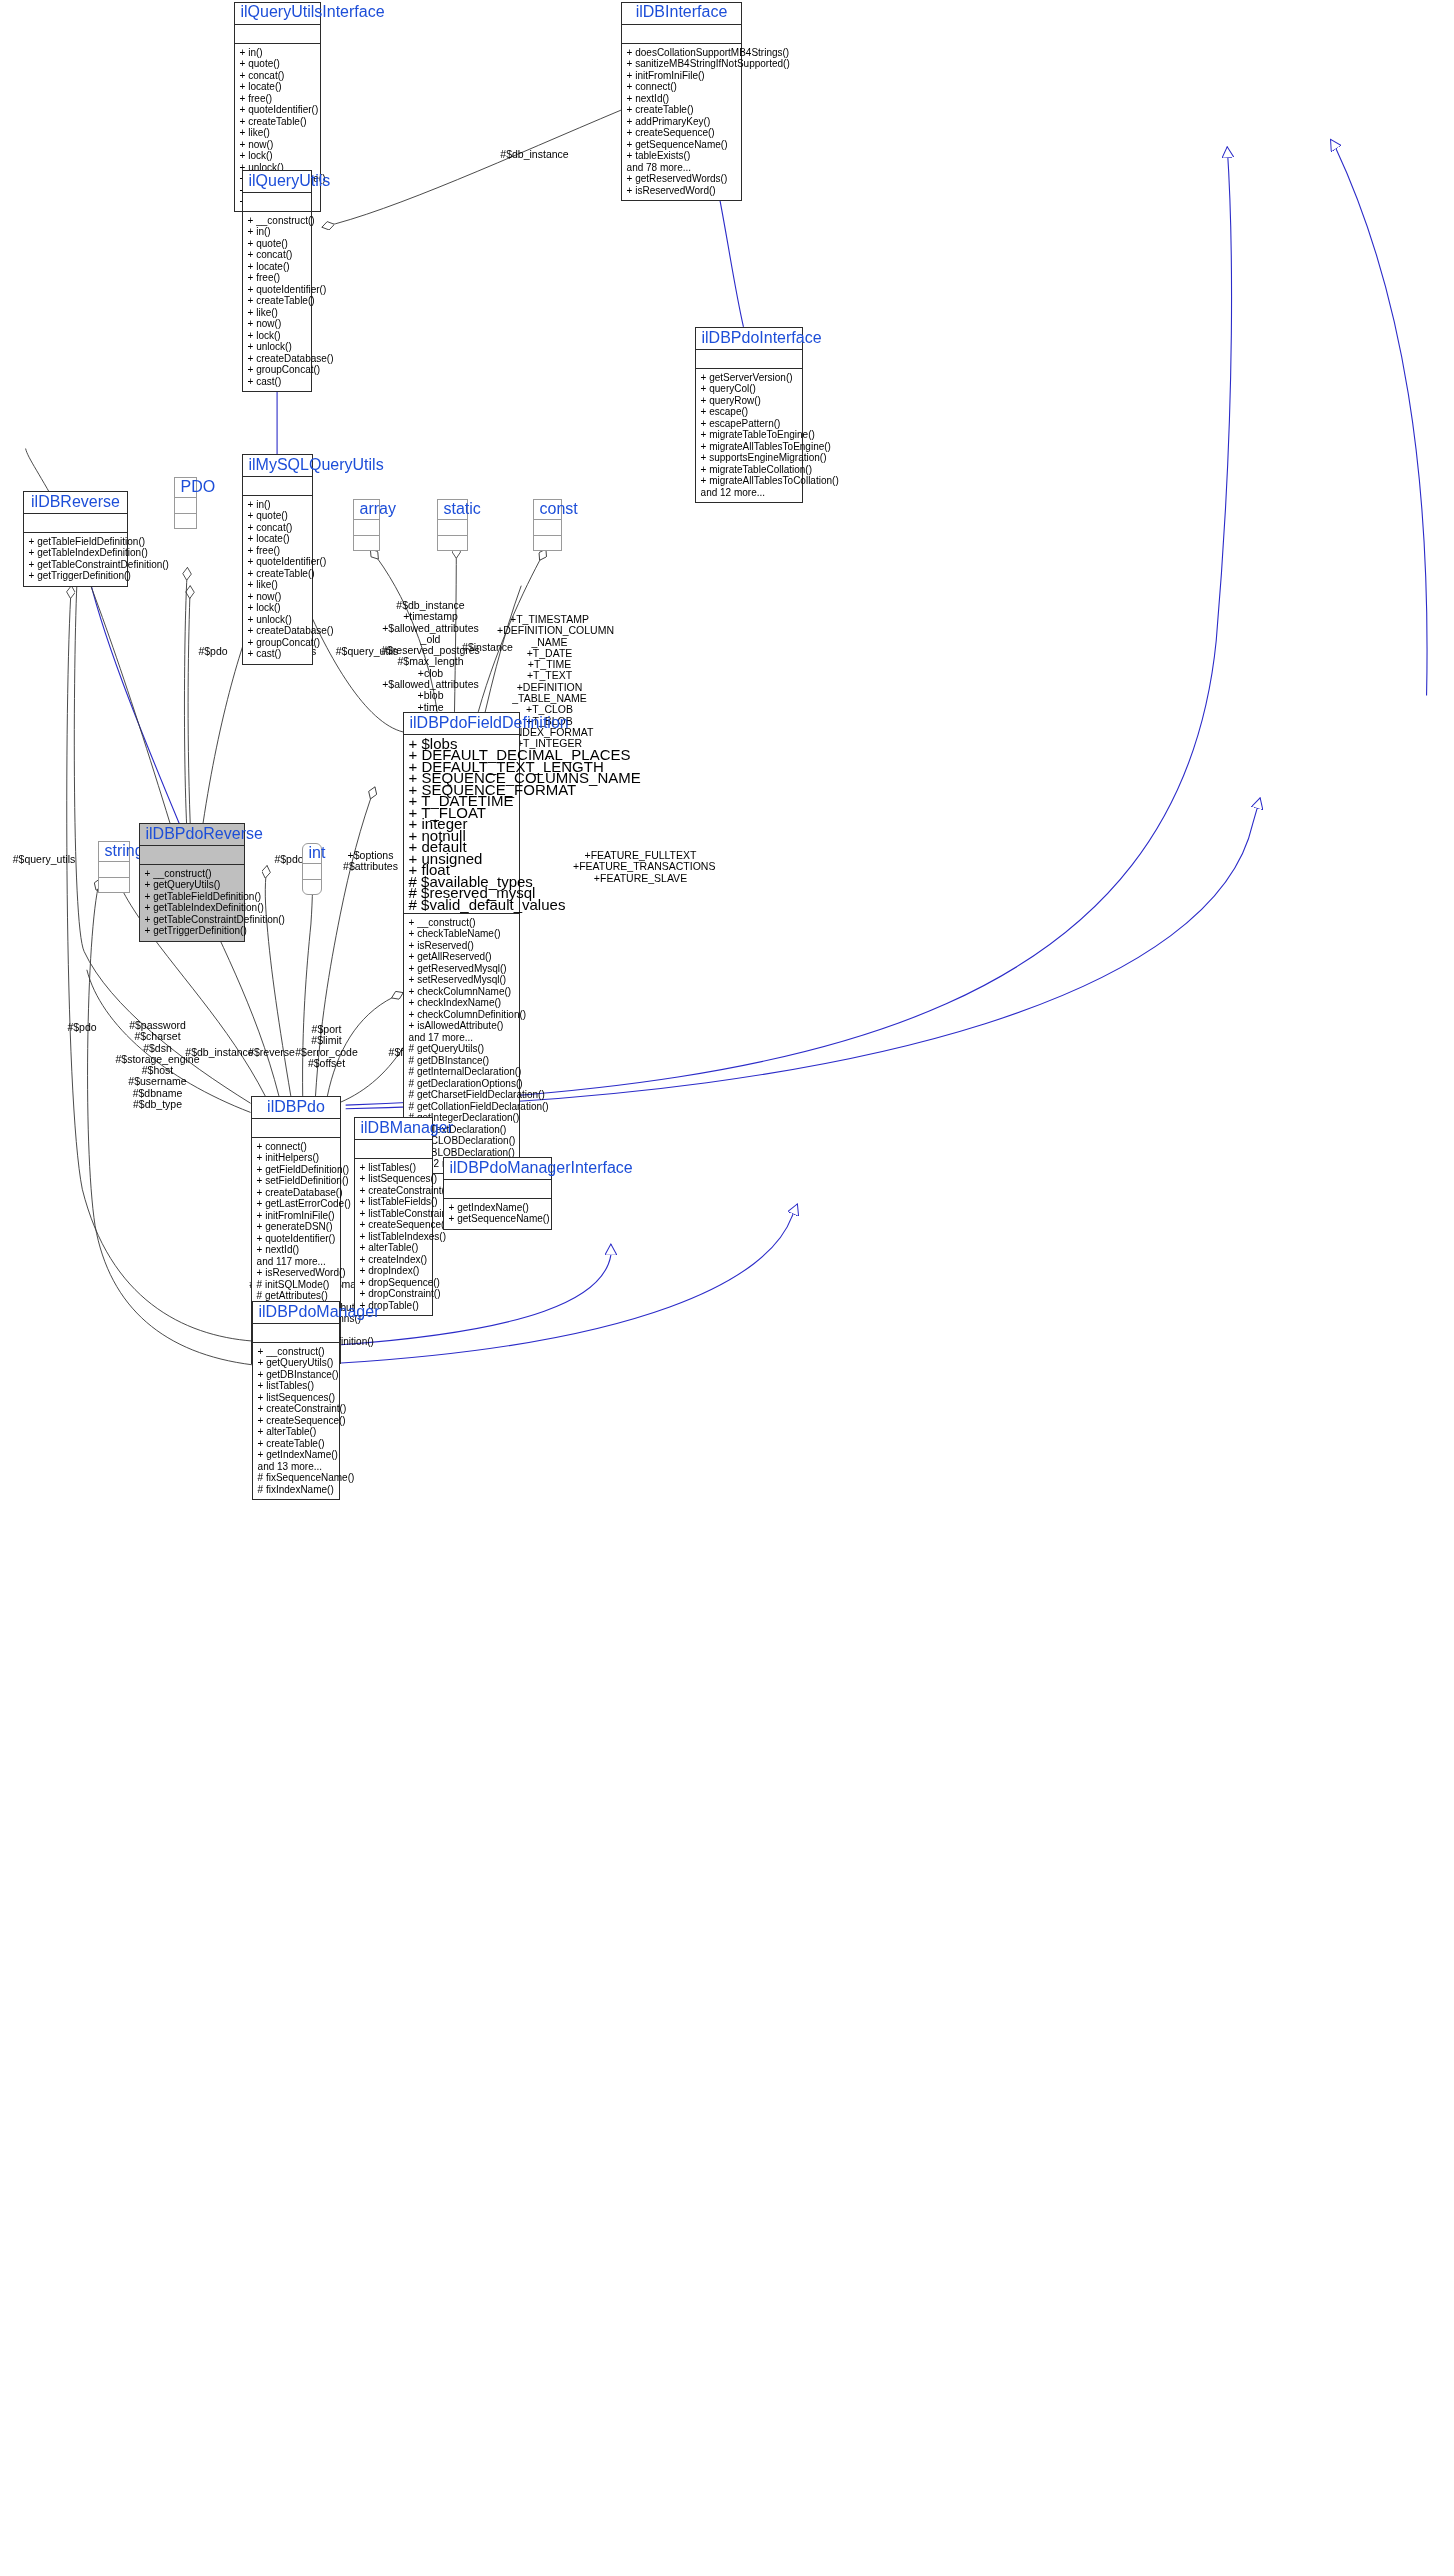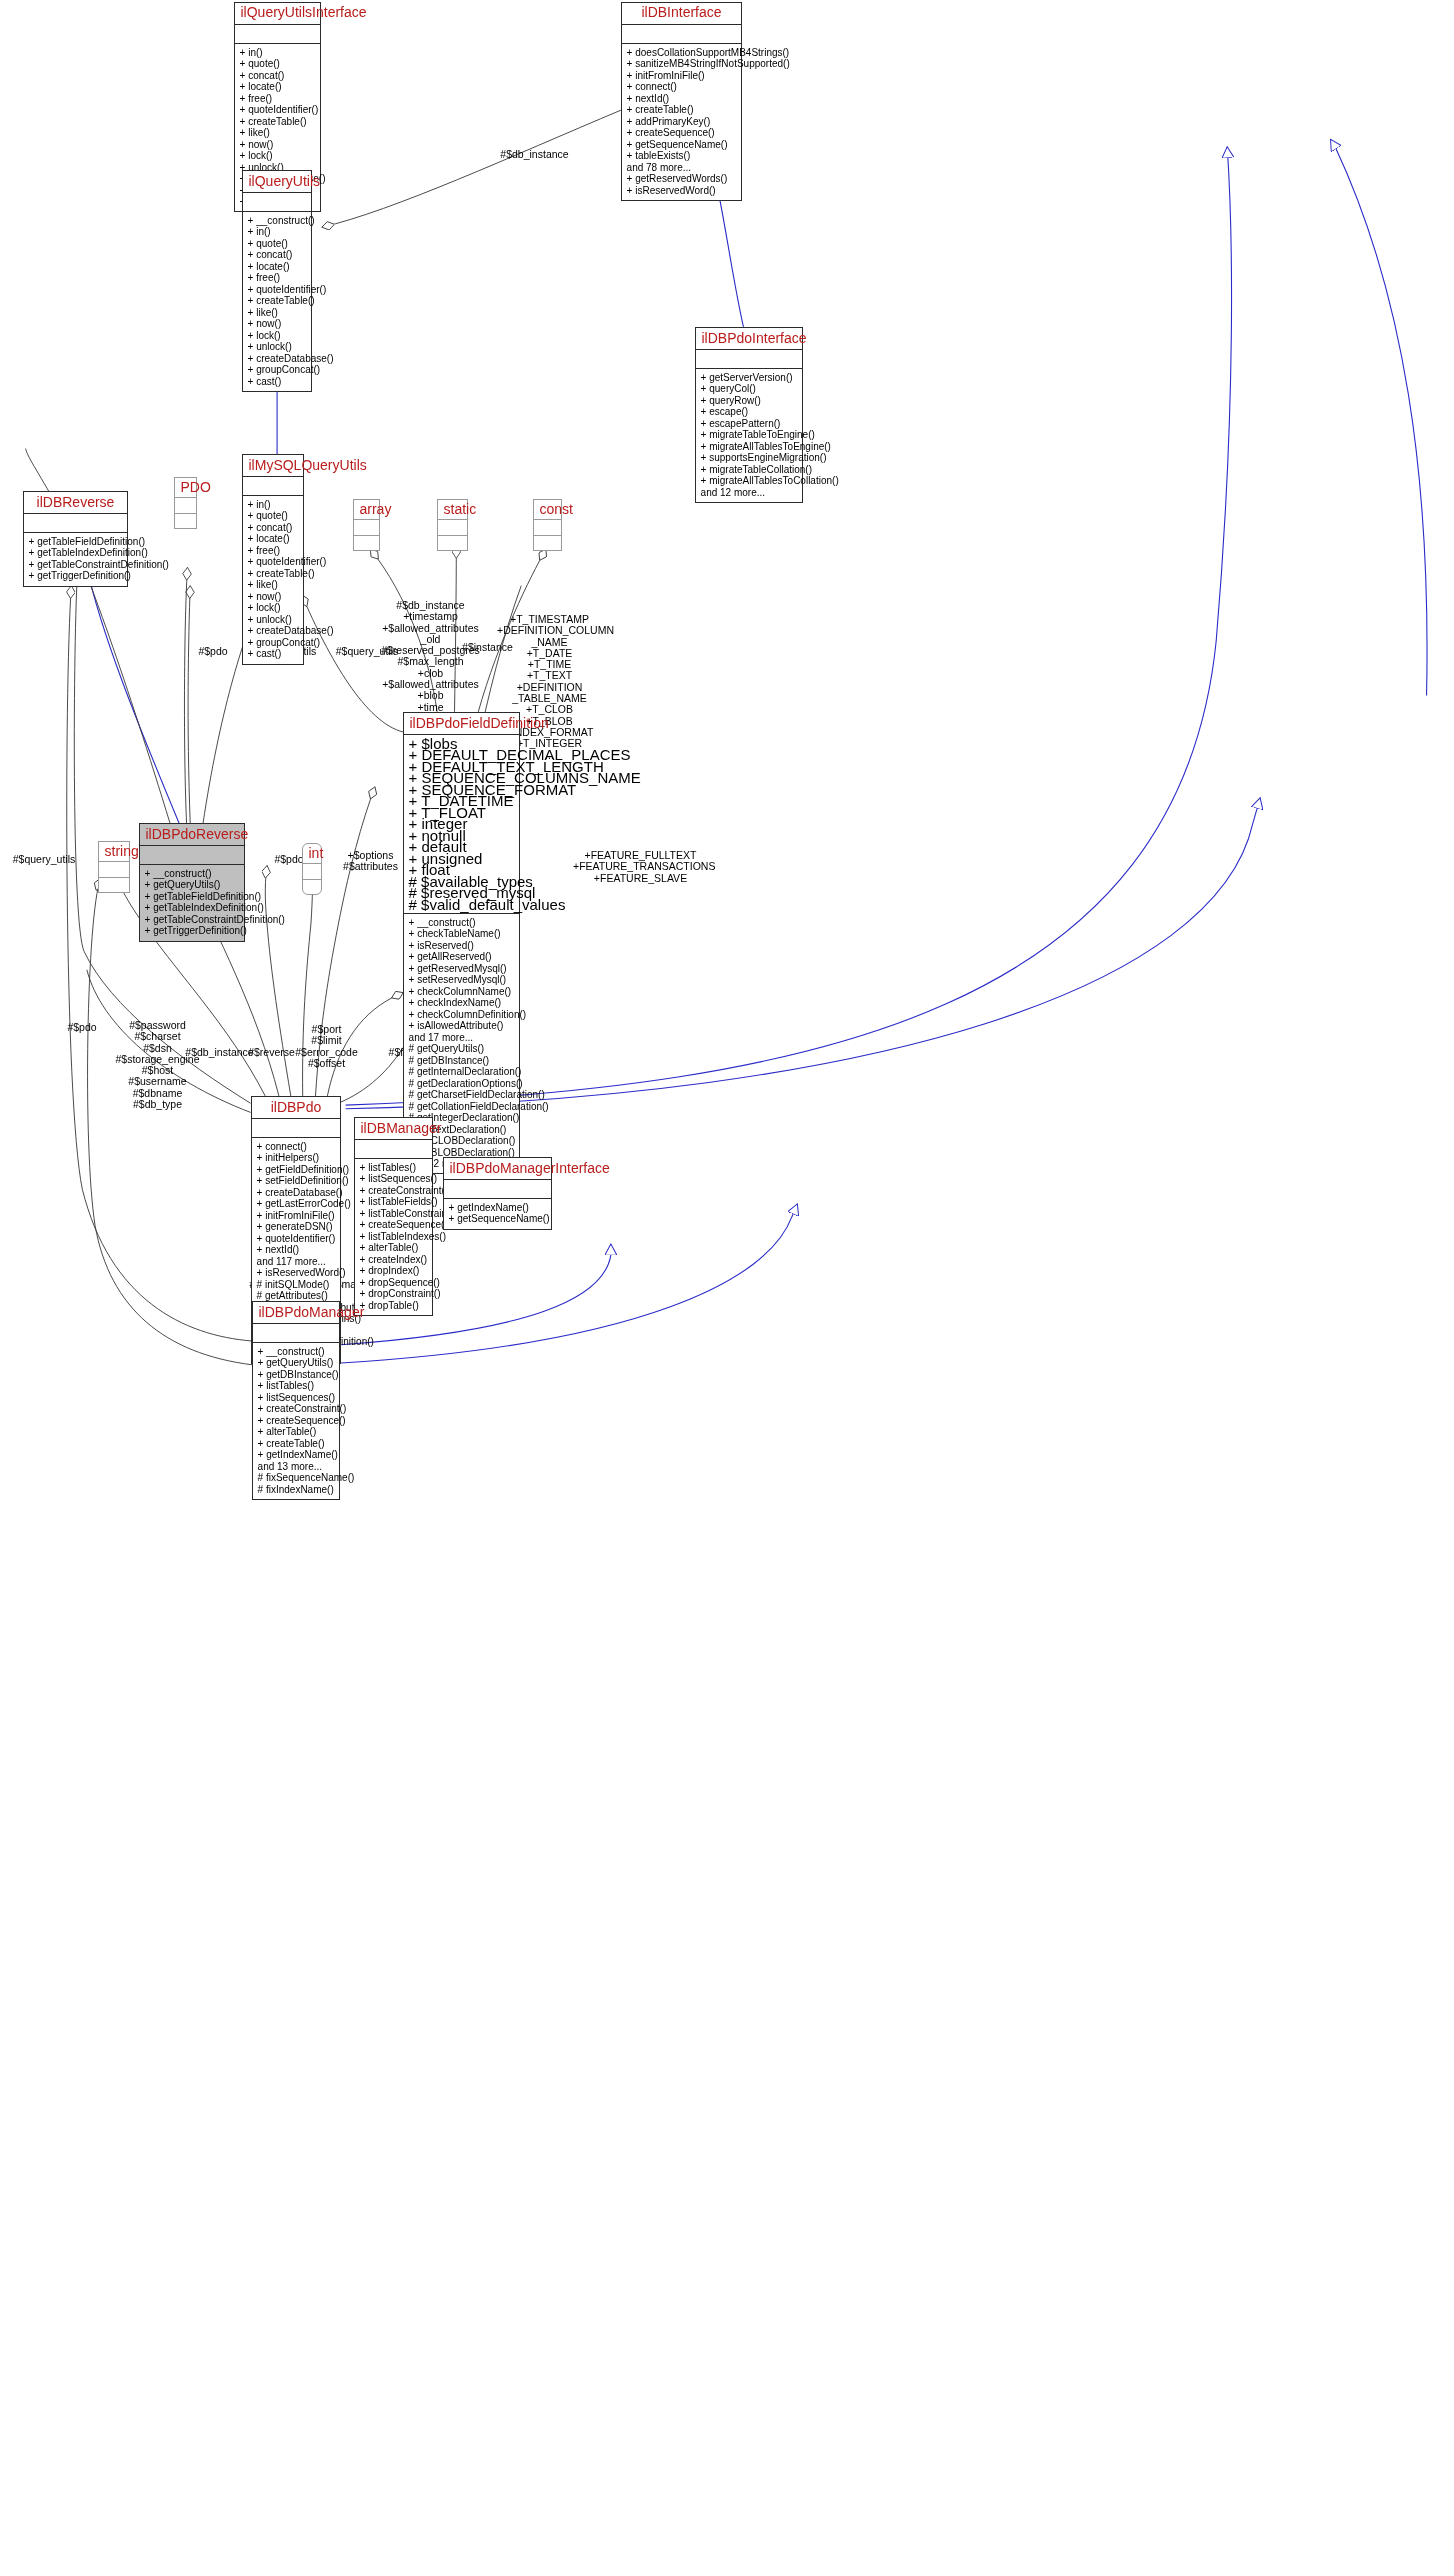--- a/index.html
+++ b/index.html
@@ -32,22 +32,22 @@
     box-sizing: border-box;
     border: 0.9px solid #2b2b2b;
     background: #ffffff;
     z-index: 5;
   }
   .umlbox.shaded {
     background: #bfbfbf;
   }
   .uml-title {
     text-align: center;
-    font-size: 14px;
-    color: #b91c1c;
+    font-size: 16px;
+    color: #1d4ed8;
     padding: 3.7px 5.5px 4.6px 5.5px;
     border-bottom: 0.9px solid #2b2b2b;
     line-height: 12.8px;
     white-space: nowrap;
   }
   .uml-attrs {
     border-bottom: 0.9px solid #2b2b2b;
     min-height: 12.8px;
     padding: 2.7px 4.6px 2.7px 4.6px;
     font-size: 15px;
@@ -234,21 +234,21 @@
         <div>+ escapePattern()</div>
         <div>+ migrateTableToEngine()</div>
         <div>+ migrateAllTablesToEngine()</div>
         <div>+ supportsEngineMigration()</div>
         <div>+ migrateTableCollation()</div>
         <div>+ migrateAllTablesToCollation()</div>
         <div>and 12 more...</div>
       </div>
   </div>
 
-  <div class="umlbox" style="left:242px;top:454px;width:62px;">
+  <div class="umlbox" style="left:242px;top:454px;width:71px;">
     <div class="uml-title">ilMySQLQueryUtils</div>
     <div class="uml-attrs"></div>
     <div class="uml-ops">
         <div>+ in()</div>
         <div>+ quote()</div>
         <div>+ concat()</div>
         <div>+ locate()</div>
         <div>+ free()</div>
         <div>+ quoteIdentifier()</div>
         <div>+ createTable()</div>

